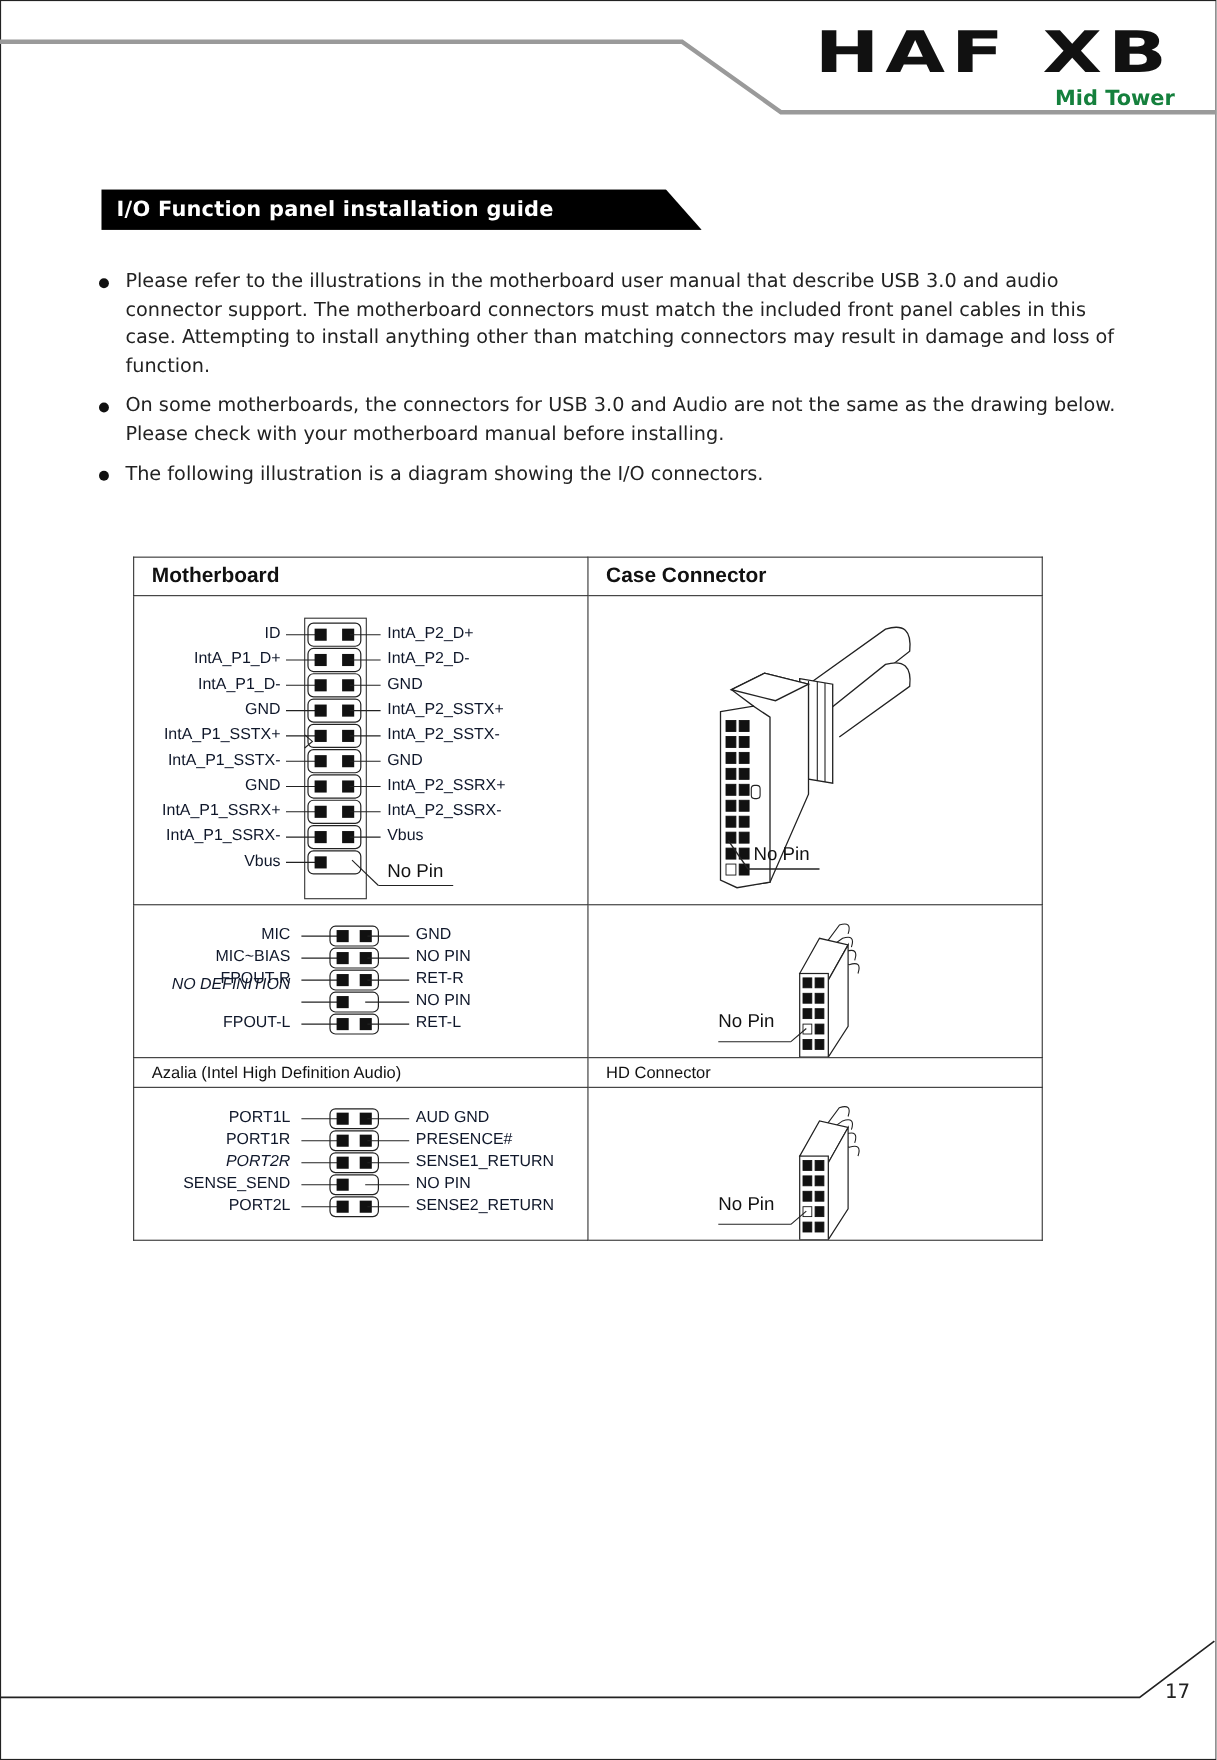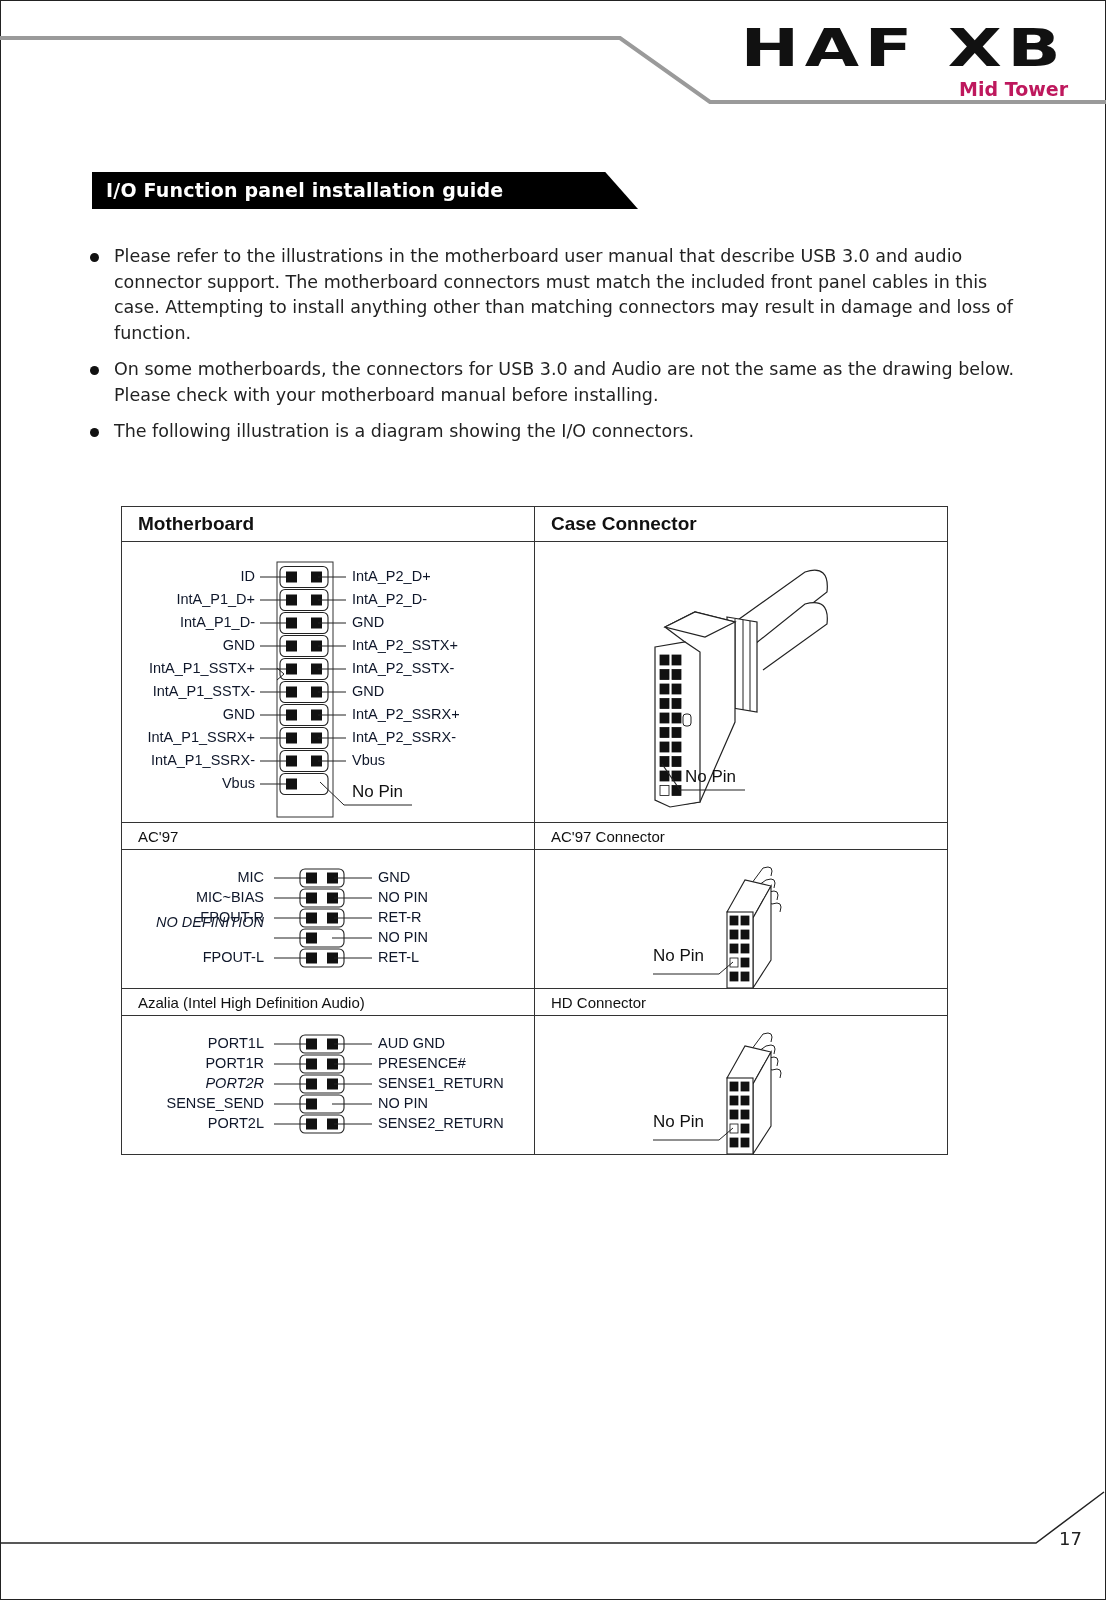--- a/index.html
+++ b/index.html
@@ -5,21 +5,21 @@
   html, body { margin: 0; padding: 0; background: #fff; }
   body { width: 1106px; height: 1600px; position: relative; overflow: hidden;
          font-family: "DejaVu Sans", sans-serif; color: #111; }
   .page-frame { position: absolute; left: 0; top: 0; width: 1104px; height: 1598px;
          border: 1px solid #222; }
   svg.deco { position: absolute; left: 0; top: 0; }
   .brand-title { position: absolute; right: 40px; top: 22px; font-family: "DejaVu Sans", sans-serif;
          font-weight: 900; font-size: 52px; letter-spacing: 4px; line-height: 1; transform: scaleX(1.35);
          transform-origin: right top; color: #111; }
   .brand-sub { position: absolute; right: 38px; top: 78px; font-family: "DejaVu Sans", sans-serif;
-         font-weight: bold; font-size: 19px; color: #be185d; }
+         font-weight: bold; font-size: 19px; color: #15803d; }
   .section-bar { position: absolute; left: 92px; top: 172px; height: 37px; width: 546px;
          background: #000; clip-path: polygon(0 0, 94% 0, 100% 100%, 0 100%); }
   .section-title { position: absolute; left: 14px; top: 7px; color: #fff; font-weight: bold;
          font-size: 19px; font-family: "DejaVu Sans", sans-serif; letter-spacing: 0.2px; }
   .bullets { position: absolute; left: 88px; top: 244px; width: 940px; margin: 0; padding: 0; list-style: none; }
   .bullets li { position: relative; padding-left: 26px; font-size: 17.5px; line-height: 25.5px; margin-bottom: 11px;
          font-family: "DejaVu Sans", sans-serif; color: #222; }
   .bullet-dot { position: absolute; left: 2px; top: 9px; width: 9px; height: 9px; border-radius: 50%; background: #111; }
   table.io { position: absolute; left: 121px; top: 506px; width: 826px; border-collapse: collapse;
          font-family: "Liberation Sans", sans-serif; }
@@ -207,24 +207,20 @@
               </g>
           <line x1="127" y1="222" x2="145" y2="248" stroke="#222" stroke-width="1.2"></line>
           <line x1="145" y1="248" x2="210" y2="248" stroke="#222" stroke-width="1.2"></line>
         </svg>
         <span class="nopin" style="left:150px;top:225px;">No Pin</span>
       </div>
     </td>
   </tr>
 
   <tr>
-    <td class="sub col-l">AC'97</td>
-    <td class="sub">AC'97 Connector</td>
-  </tr>
-  <tr>
     <td class="col-l" style="height:138px;">
       <div class="diagram" style="height:138px;">
         <svg width="412" height="138" id="ac97-svg">
               <g>
                 <rect x="178" y="19" width="44" height="18" rx="5" fill="#fff" stroke="#222" stroke-width="1.1"></rect>
                 <line x1="152" y1="28" x2="188" y2="28" stroke="#222" stroke-width="1"></line>
                 <rect x="184" y="22.5" width="11" height="11" fill="#111"></rect>
                 <rect x="205" y="22.5" width="11" height="11" fill="#111"></rect>
                 <line x1="212" y1="28" x2="250" y2="28" stroke="#222" stroke-width="1"></line>
               </g>

